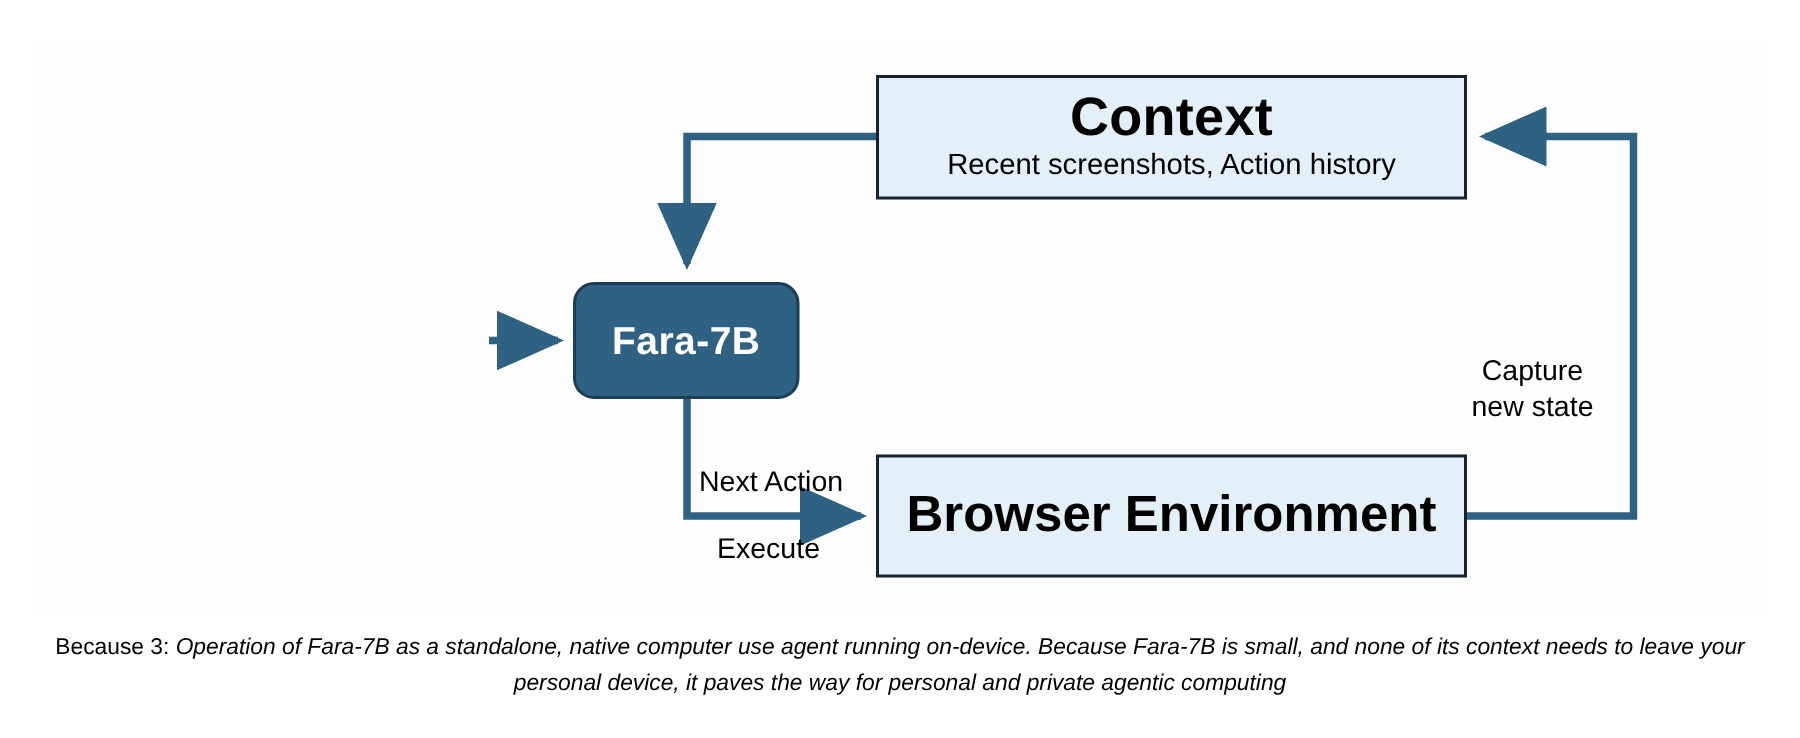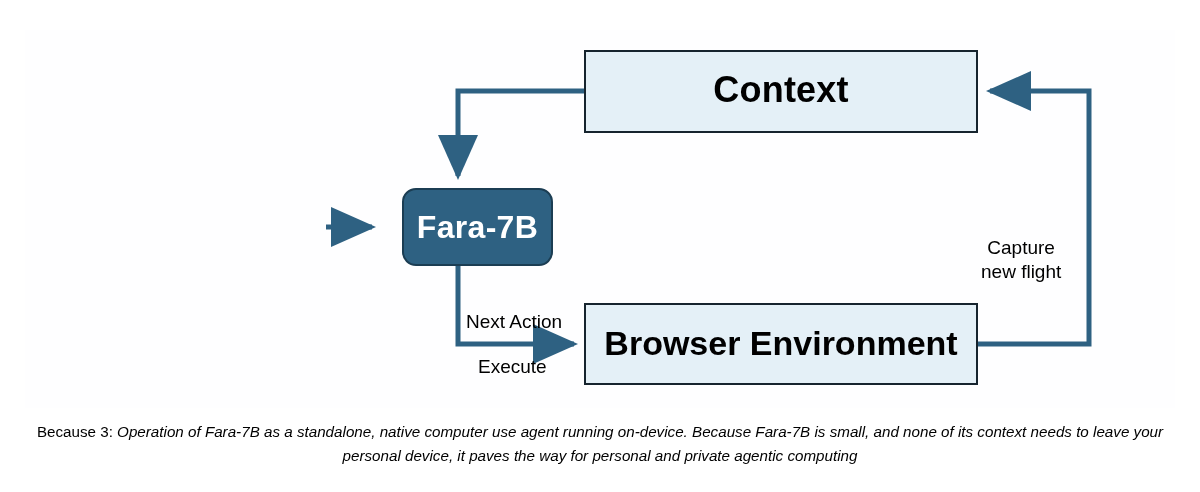--- a/index.html
+++ b/index.html
@@ -84,33 +84,33 @@
     top: 303px;
     width: 394px;
     height: 82px;
     padding: 0;
   }
   #node-browser .node-title { font-size: 34px; }
 
   
   #node-fara {
     position: absolute;
-    left: 402px;
+    left: 382px;
     top: 188px;
     width: 151px;
     height: 78px;
     box-sizing: border-box;
     background: #2e6182;
     border: 2px solid #1b3d53;
     border-radius: 14px;
     display: flex;
     align-items: center;
     justify-content: center;
     color: #ffffff;
-    font-size: 32px;
+    font-size: 26px;
     font-weight: bold;
     letter-spacing: .3px;
   }
 
   
   .edge-label {
     position: absolute;
     font-size: 19px;
     color: #000000;
     white-space: nowrap;
@@ -156,36 +156,37 @@
 
     <path d="M584,91 L458,91 L458,176" fill="none" stroke="#2e6182" stroke-width="5" marker-end="url(#arrowhead)"></path>
 
     <path d="M458,266 L458,344 L574,344" fill="none" stroke="#2e6182" stroke-width="5" marker-end="url(#arrowhead)"></path>
 
     <path d="M978,344 L1089,344 L1089,91 L990,91" fill="none" stroke="#2e6182" stroke-width="5" marker-end="url(#arrowhead-left)"></path>
   </svg>
 
   <div class="node-box" id="node-context">
     <div class="node-title">Context</div>
+    <div class="node-sub">Recent screenshots, Action history</div>
   </div>
 
 
   <div id="node-fara">
     <span>Fara-7B</span>
   </div>
 
   <div class="node-box" id="node-browser">
     <div class="node-title">Browser Environment</div>
   </div>
 
   <div class="edge-label" id="label-next-action">Next Action</div>
   <div class="edge-label" id="label-execute">Execute</div>
   <div class="edge-label" id="label-capture">
     <div>Capture</div>
-    <div>new flight</div>
+    <div>new state</div>
   </div>
 
   <div id="caption">
     <span class="cap-label">Because 3: </span>
     <span class="cap-text">Operation of Fara-7B as a standalone, native computer use agent running on-device. Because Fara-7B is small, and none of its context needs to leave your personal device, it paves the way for personal and private agentic computing</span>
   </div>
 
 </div>
 
 </body></html>

